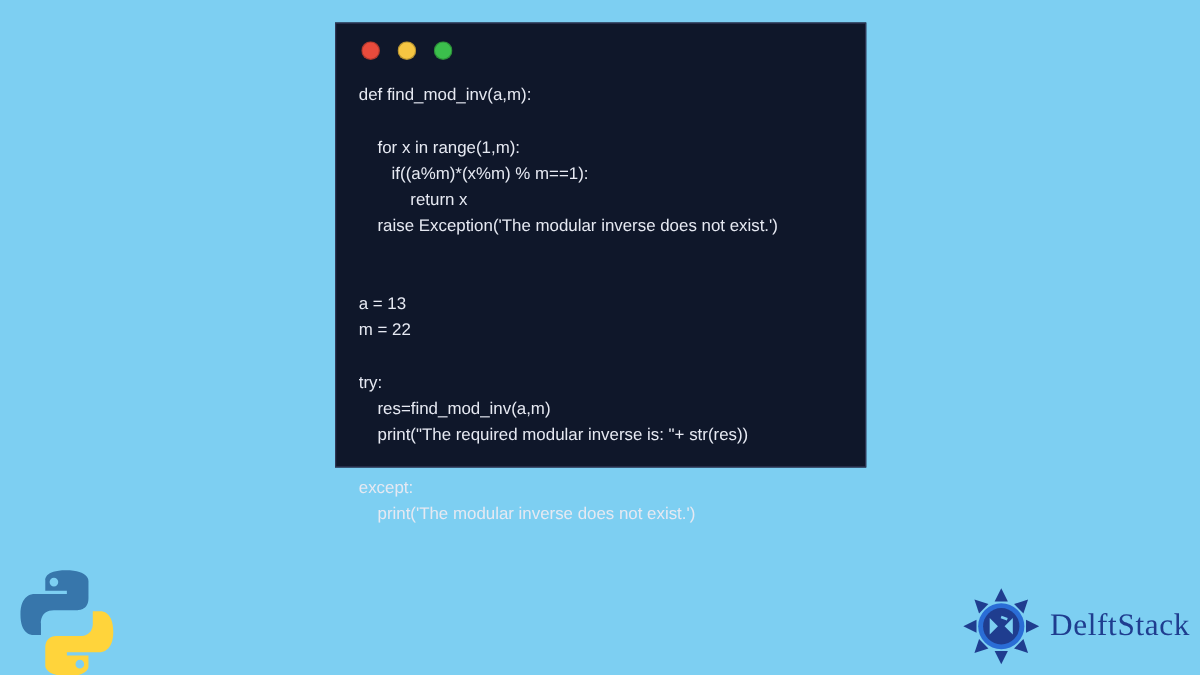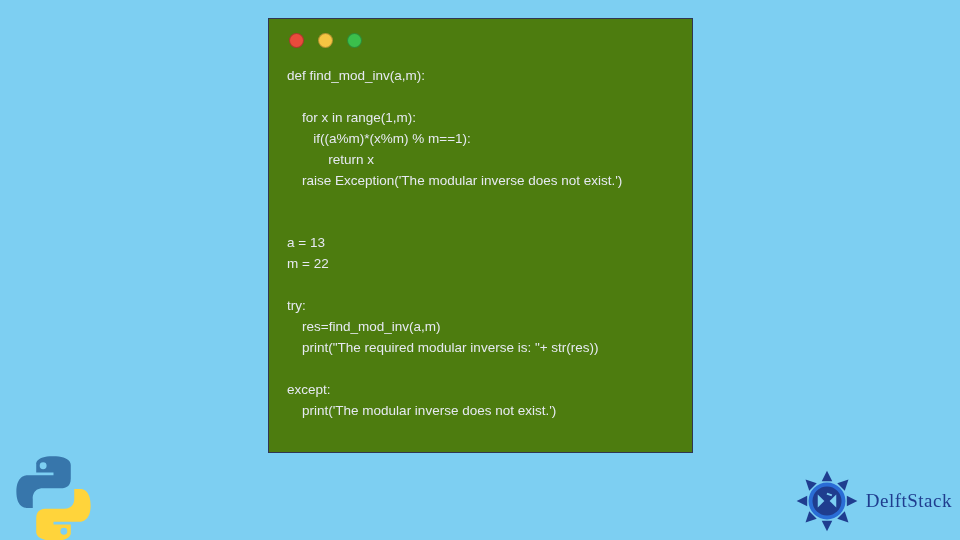--- a/index.html
+++ b/index.html
@@ -9,22 +9,22 @@
     background: #7dcff2;
     position: relative;
     font-family: "Segoe UI", Arial, sans-serif;
     overflow: hidden;
   }
   .code-card {
     position: absolute;
     left: 268px;
     top: 18px;
     width: 425px;
-    height: 435px;
-    background: #4d7c0f;
+    height: 356px;
+    background: #0f172a;
     border: 1px solid #2f3654;
     padding: 14px 18px 18px 18px;
   }
   .traffic {
     display: flex;
     gap: 14px;
     margin-bottom: 18px;
     margin-left: 2px;
   }
   .dot {
@@ -59,21 +59,21 @@
     align-items: center;
     gap: 6px;
   }
   .delft-badge {
     width: 66px;
     height: 66px;
     position: relative;
   }
   .delft-text {
     font-family: Georgia, "Times New Roman", serif;
-    font-size: 19px;
+    font-size: 25px;
     color: #1f3d8f;
     letter-spacing: 0.5px;
   }
 </style>
 </head>
 <body>
 
 <div class="code-card">
   <div class="traffic">
     <div class="dot red"></div>

